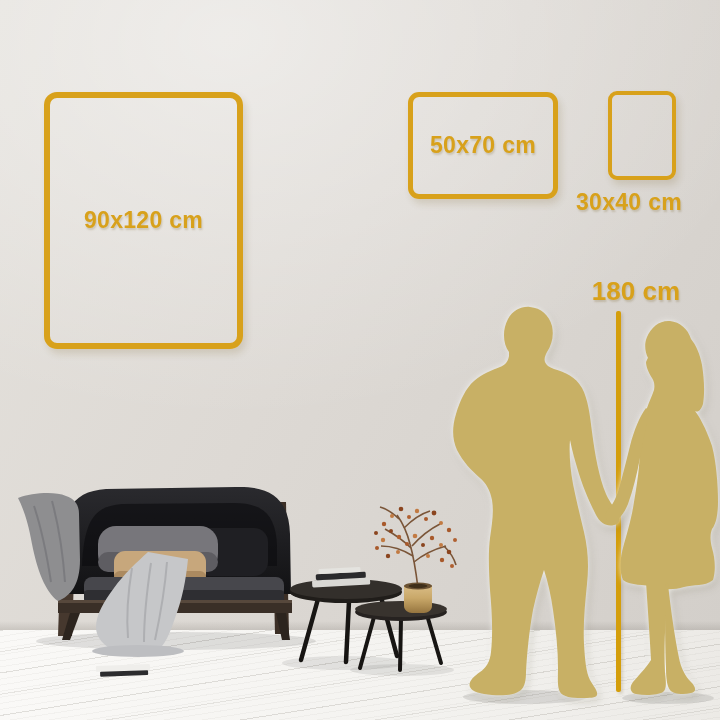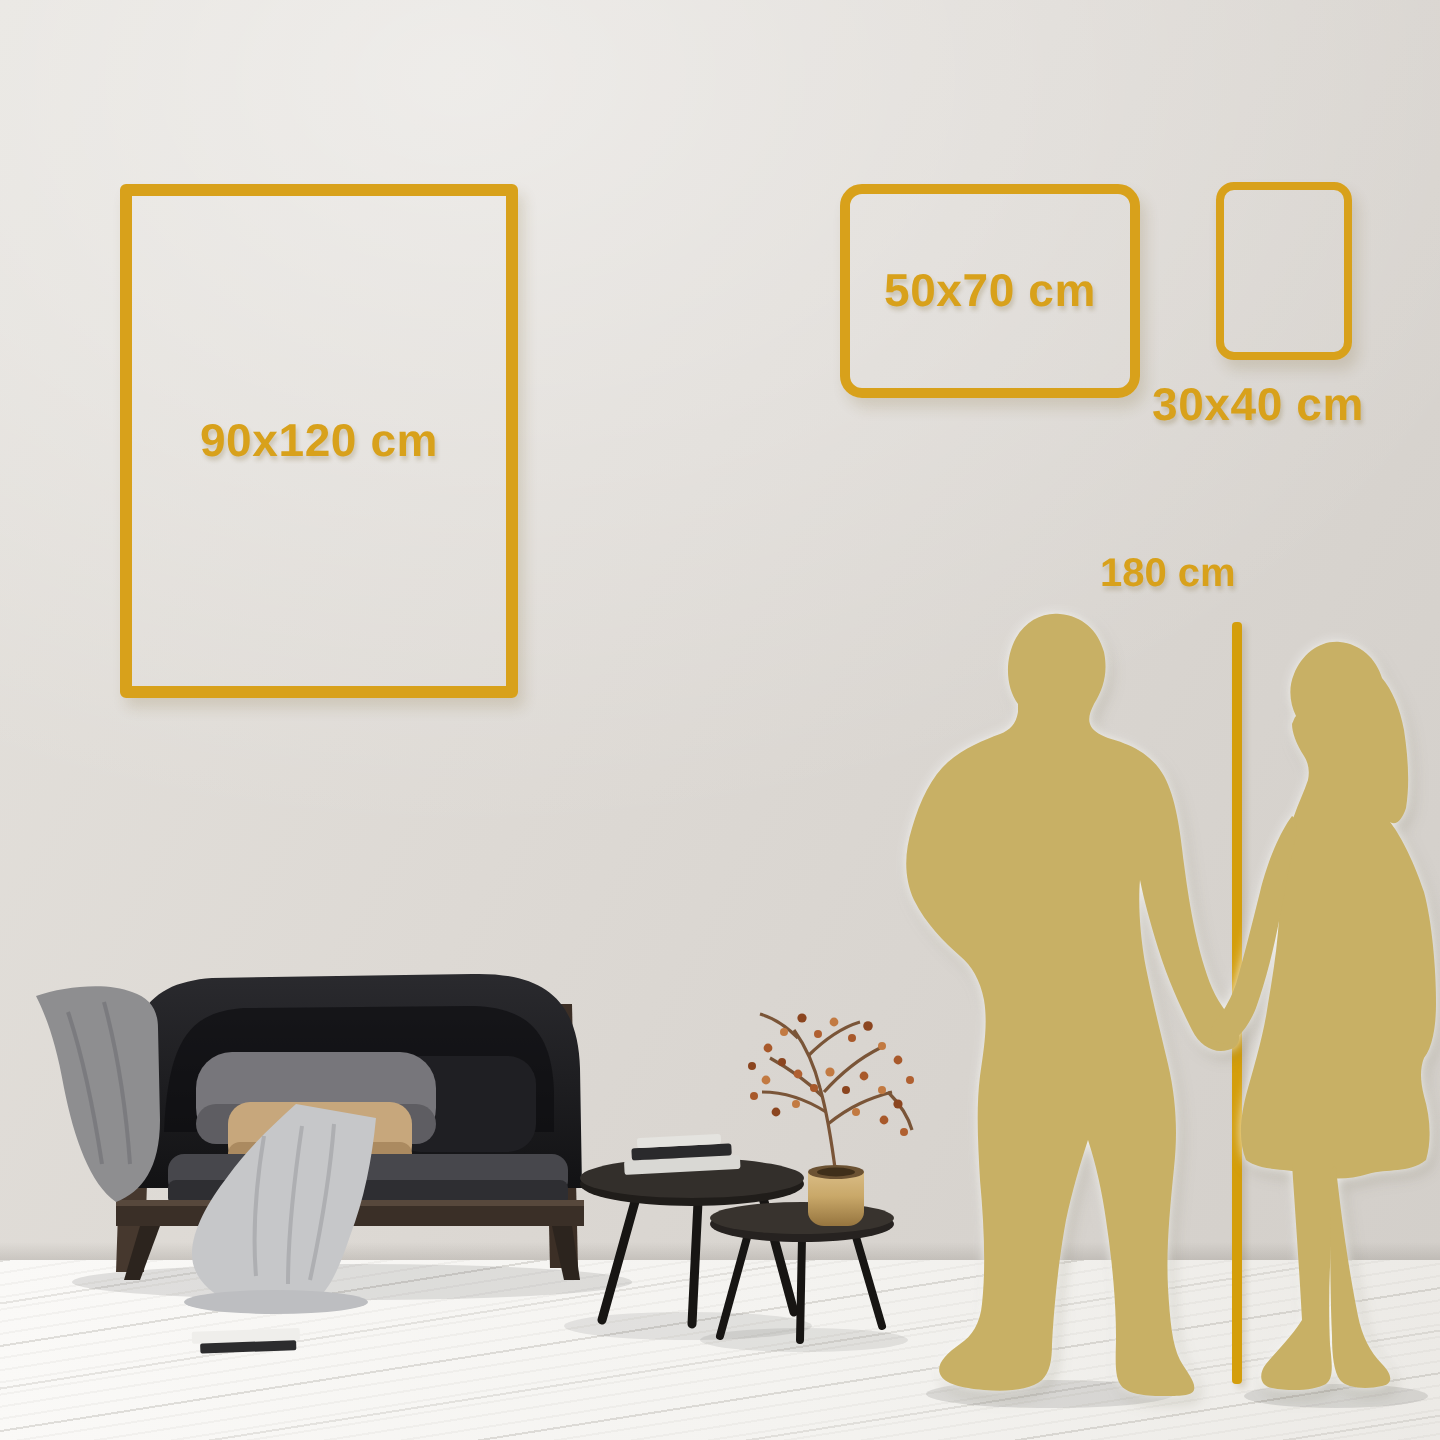--- a/index.html
+++ b/index.html
@@ -33,29 +33,29 @@
     border-radius:11px;
     display:flex;align-items:center;justify-content:center;
     box-shadow:3px 5px 7px rgba(110,85,25,.16);
   }
   .frame-label{
     color:var(--accent-gold,#d8a11b);
     font-weight:700;font-size:23px;letter-spacing:.3px;
     text-shadow:1px 2px 2px rgba(110,85,25,.22);
     white-space:nowrap;
   }
-  .f1{left:44px;top:92px;width:199px;height:257px;border-width:6px;border-radius:3px;margin-left:16px;}
+  .f1{left:44px;top:92px;width:199px;height:257px;border-width:6px;border-radius:13px;}
   .f2{left:260px;top:92px;width:130px;height:166px;}
-  .f3{left:420px;top:92px;width:150px;height:107px;}
+  .f3{left:408px;top:92px;width:150px;height:107px;}
   .f4{left:608px;top:91px;width:68px;height:89px;border-width:4px;border-radius:9px;}
   .label-30{position:absolute;left:576px;top:189px;width:132px;}
   
   .height-label{
-    position:absolute;left:550px;top:276px;width:130px;text-align:left;
-    color:var(--accent-gold,#d8a11b);font-weight:700;font-size:20px;
+    position:absolute;left:550px;top:276px;width:130px;text-align:right;
+    color:var(--accent-gold,#d8a11b);font-weight:700;font-size:26px;
     text-shadow:1px 2px 2px rgba(110,85,25,.22);
   }
   .height-line{
     position:absolute;left:616px;top:311px;width:5px;height:381px;
     background:var(--marker-gold,#d49e0b);
     border-radius:2px;
     box-shadow:2px 2px 3px rgba(110,85,25,.18);
     z-index:2;
   }
   .furniture{position:absolute;left:0;top:0;z-index:3;}

